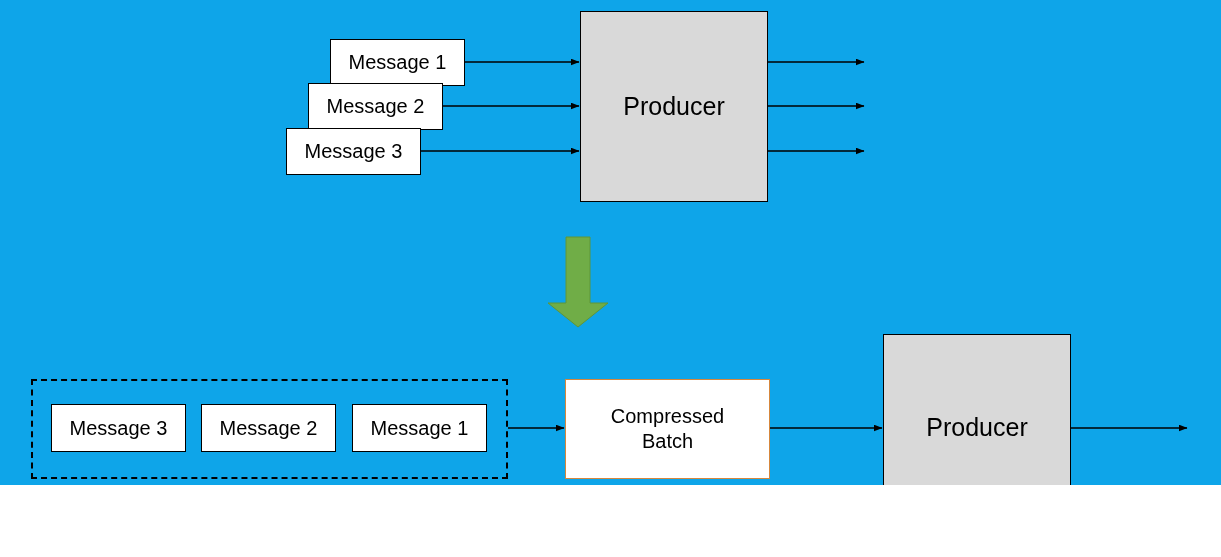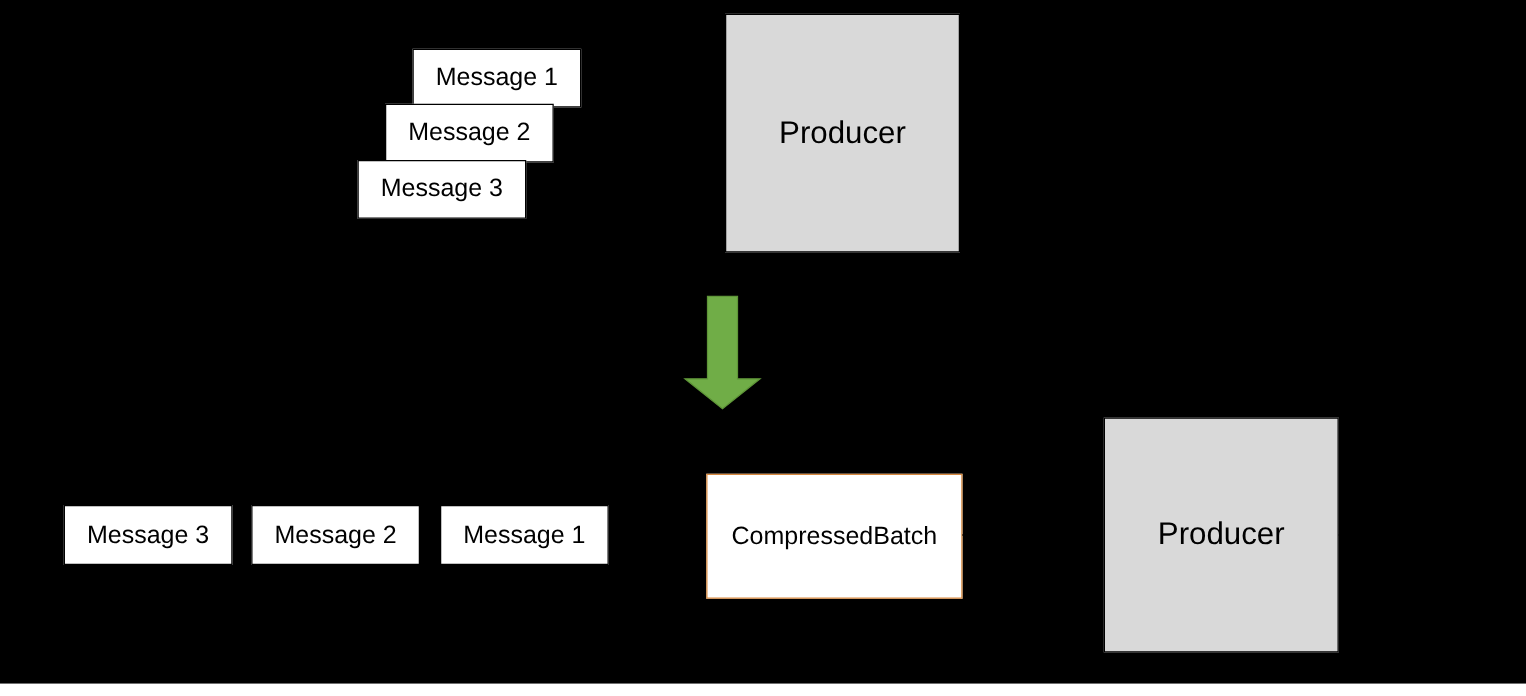--- a/index.html
+++ b/index.html
@@ -8,22 +8,22 @@
     padding: 0;
     background: #ffffff;
   }
   body {
     font-family: "Liberation Sans", sans-serif;
     color: #000000;
   }
   #canvas {
     position: relative;
     width: 1221px;
-    height: 547px;
-    background: #000000;
+    height: 485px;
+    background: #0ea5e9;
     overflow: hidden;
   }
   .node {
     position: absolute;
     box-sizing: border-box;
     display: flex;
     align-items: center;
     justify-content: center;
     text-align: center;
     line-height: 1.25;
@@ -126,21 +126,21 @@
   </div>
 
   <div class="node msg-box" style="left:201px; top:404px; width:135px; height:48px;">
     <span>Message 2</span>
   </div>
 
   <div class="node msg-box" style="left:352px; top:404px; width:135px; height:48px;">
     <span>Message 1</span>
   </div>
 
-  <div class="node batch-box" style="left:565px; top:379px; width:205px; height:100px; flex-direction:row;">
+  <div class="node batch-box" style="left:565px; top:379px; width:205px; height:100px; flex-direction:column;">
     <span>Compressed</span>
     <span>Batch</span>
   </div>
 
   <div class="node producer-box" style="left:883px; top:334px; width:188px; height:188px;">
     <span>Producer</span>
   </div>
 
 </div>
 

